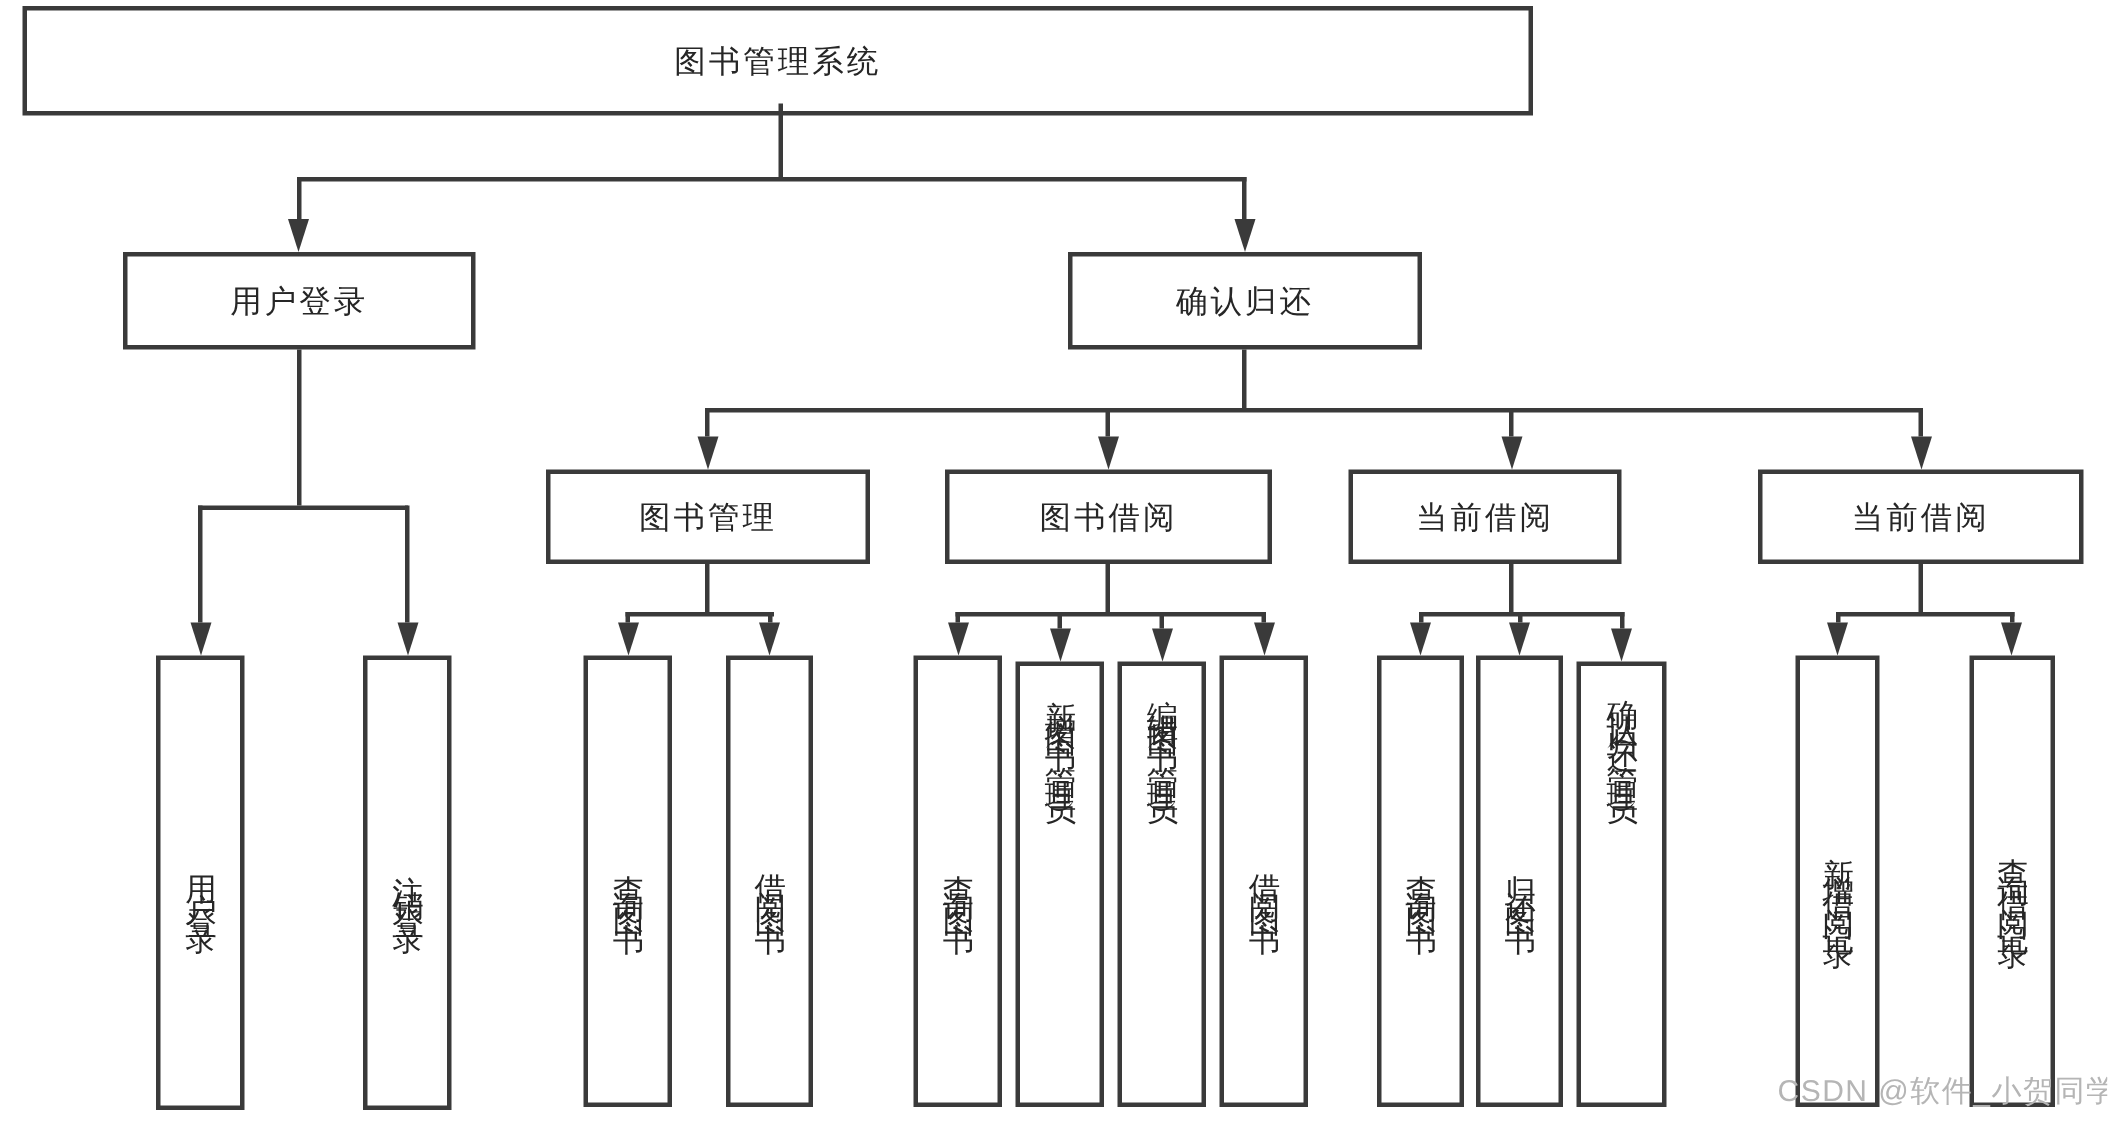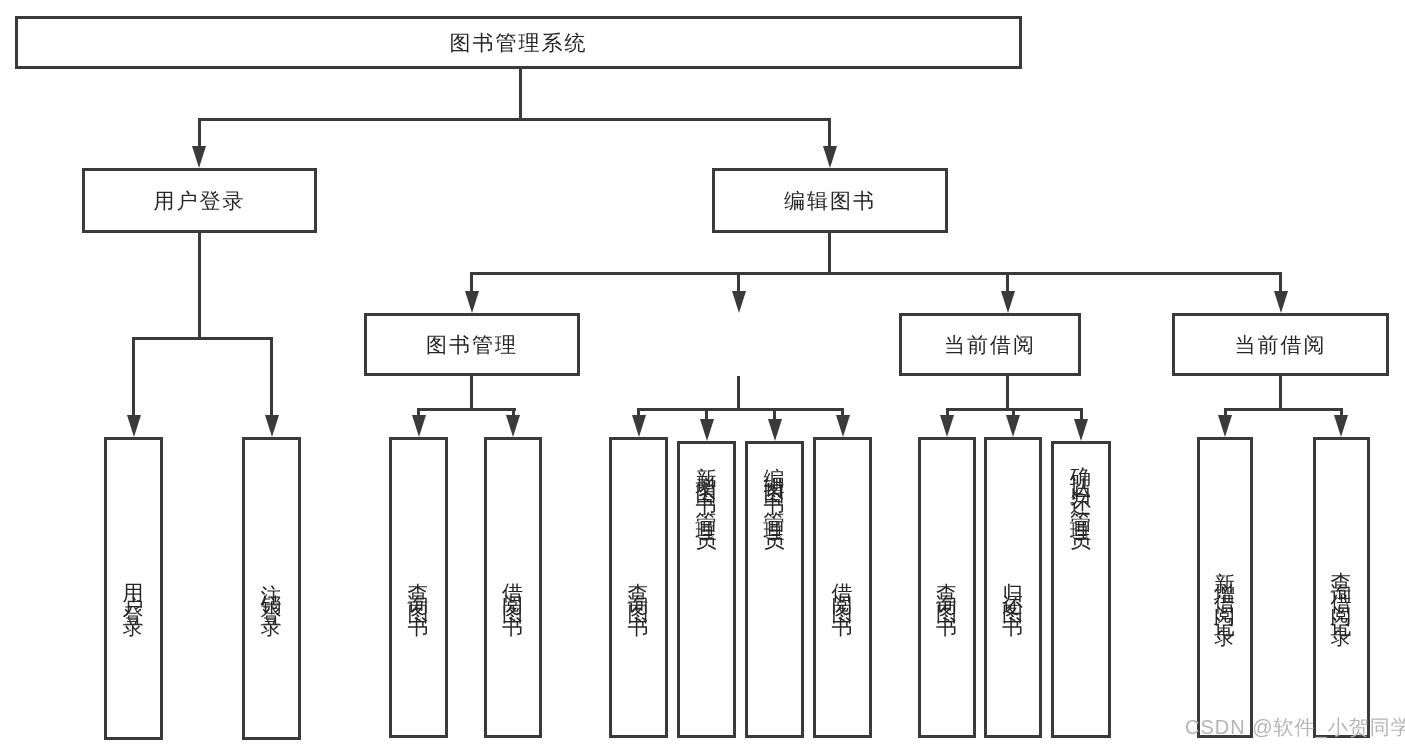--- a/index.html
+++ b/index.html
@@ -29,33 +29,36 @@
     border-left:7px solid transparent;border-right:7px solid transparent;
     border-top:22px solid #3a3a3a;
   }
   .wm{position:absolute;left:1185px;top:714px;color:#b5b5b5;font-size:20px;letter-spacing:1px;white-space:nowrap;z-index:5;}
 </style>
 </head>
 <body>
 
 <div class="canvas">
 
-  <div class="box" style="left:15px;top:16px;width:1007px;height:53px;">
+  <div class="box" style="left:15px;top:4px;width:1007px;height:73px;">
     <span>图书管理系统</span>
   </div>
 
   <div class="box" style="left:82px;top:168px;width:235px;height:65px;">
     <span>用户登录</span>
   </div>
   <div class="box" style="left:712px;top:168px;width:236px;height:65px;">
-    <span>编辑图书</span>
+    <span>确认归还</span>
   </div>
 
   <div class="box" style="left:364px;top:313px;width:216px;height:63px;">
     <span>图书管理</span>
+  </div>
+  <div class="box" style="left:630px;top:313px;width:218px;height:63px;">
+    <span>图书借阅</span>
   </div>
   <div class="box" style="left:899px;top:313px;width:182px;height:63px;">
     <span>当前借阅</span>
   </div>
   <div class="box" style="left:1172px;top:313px;width:217px;height:63px;">
     <span>当前借阅</span>
   </div>
 
   <div class="vbox" style="left:104px;top:437px;width:59px;height:303px;">
     <span class="vtext">用户登录</span>

